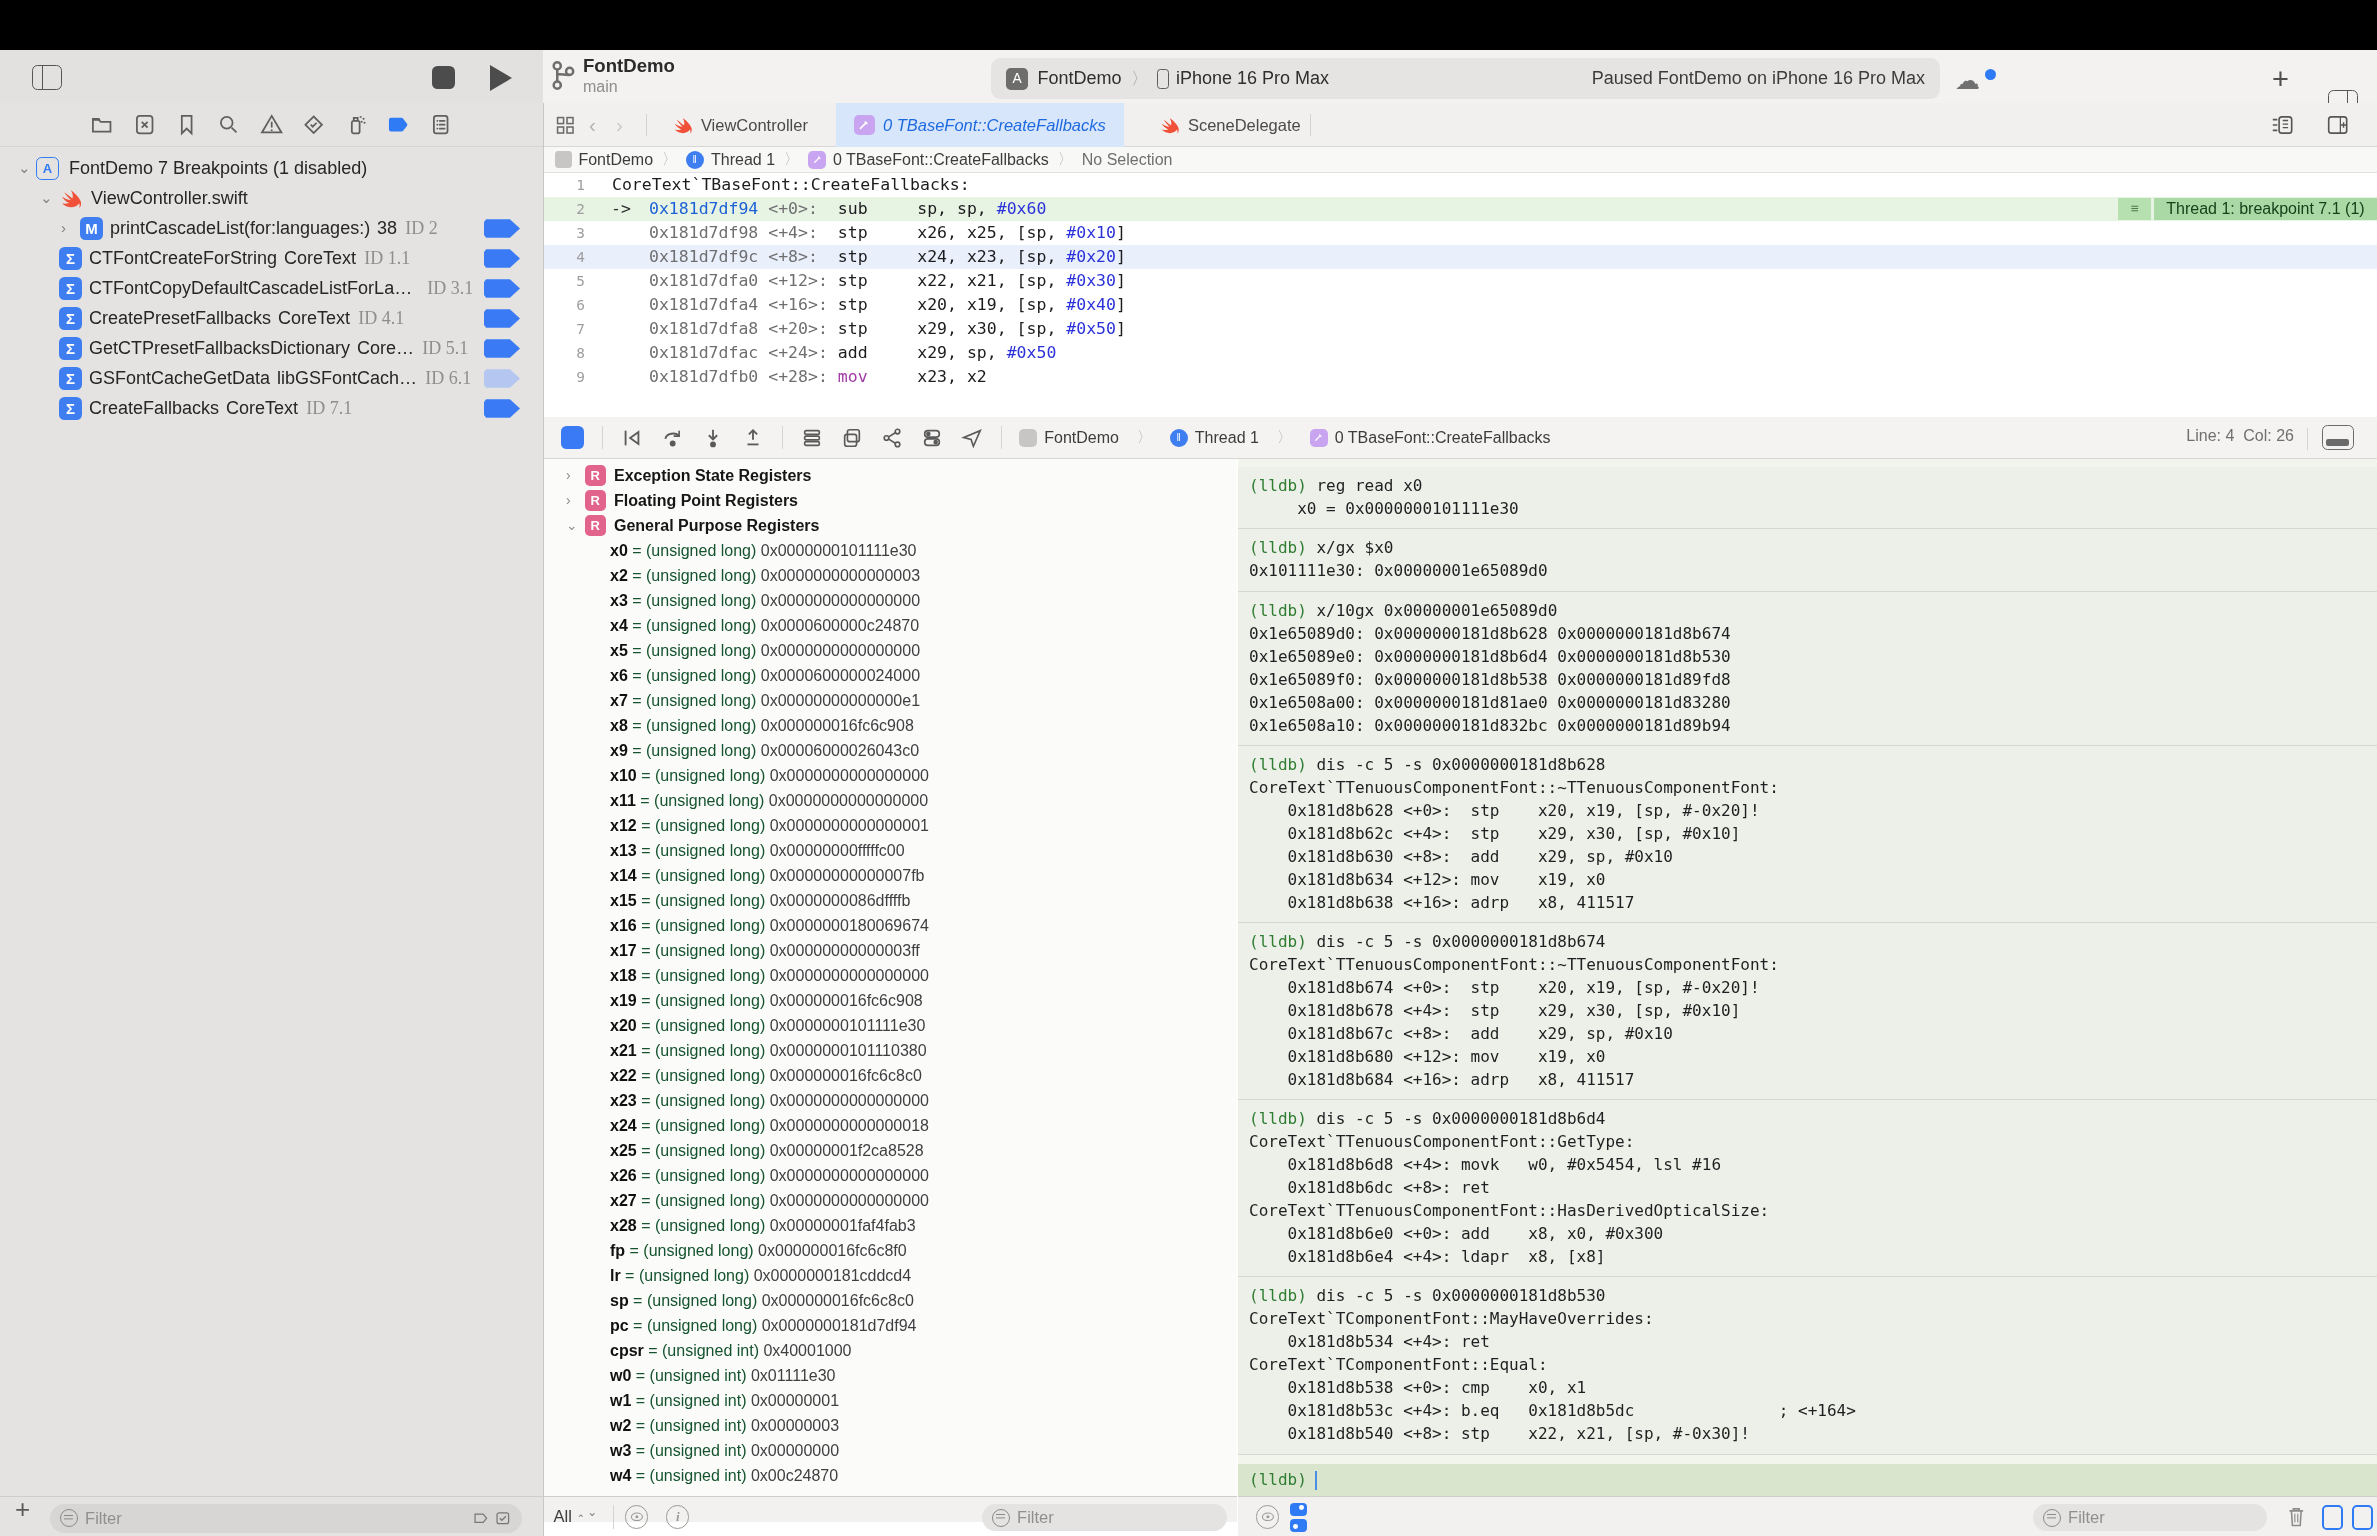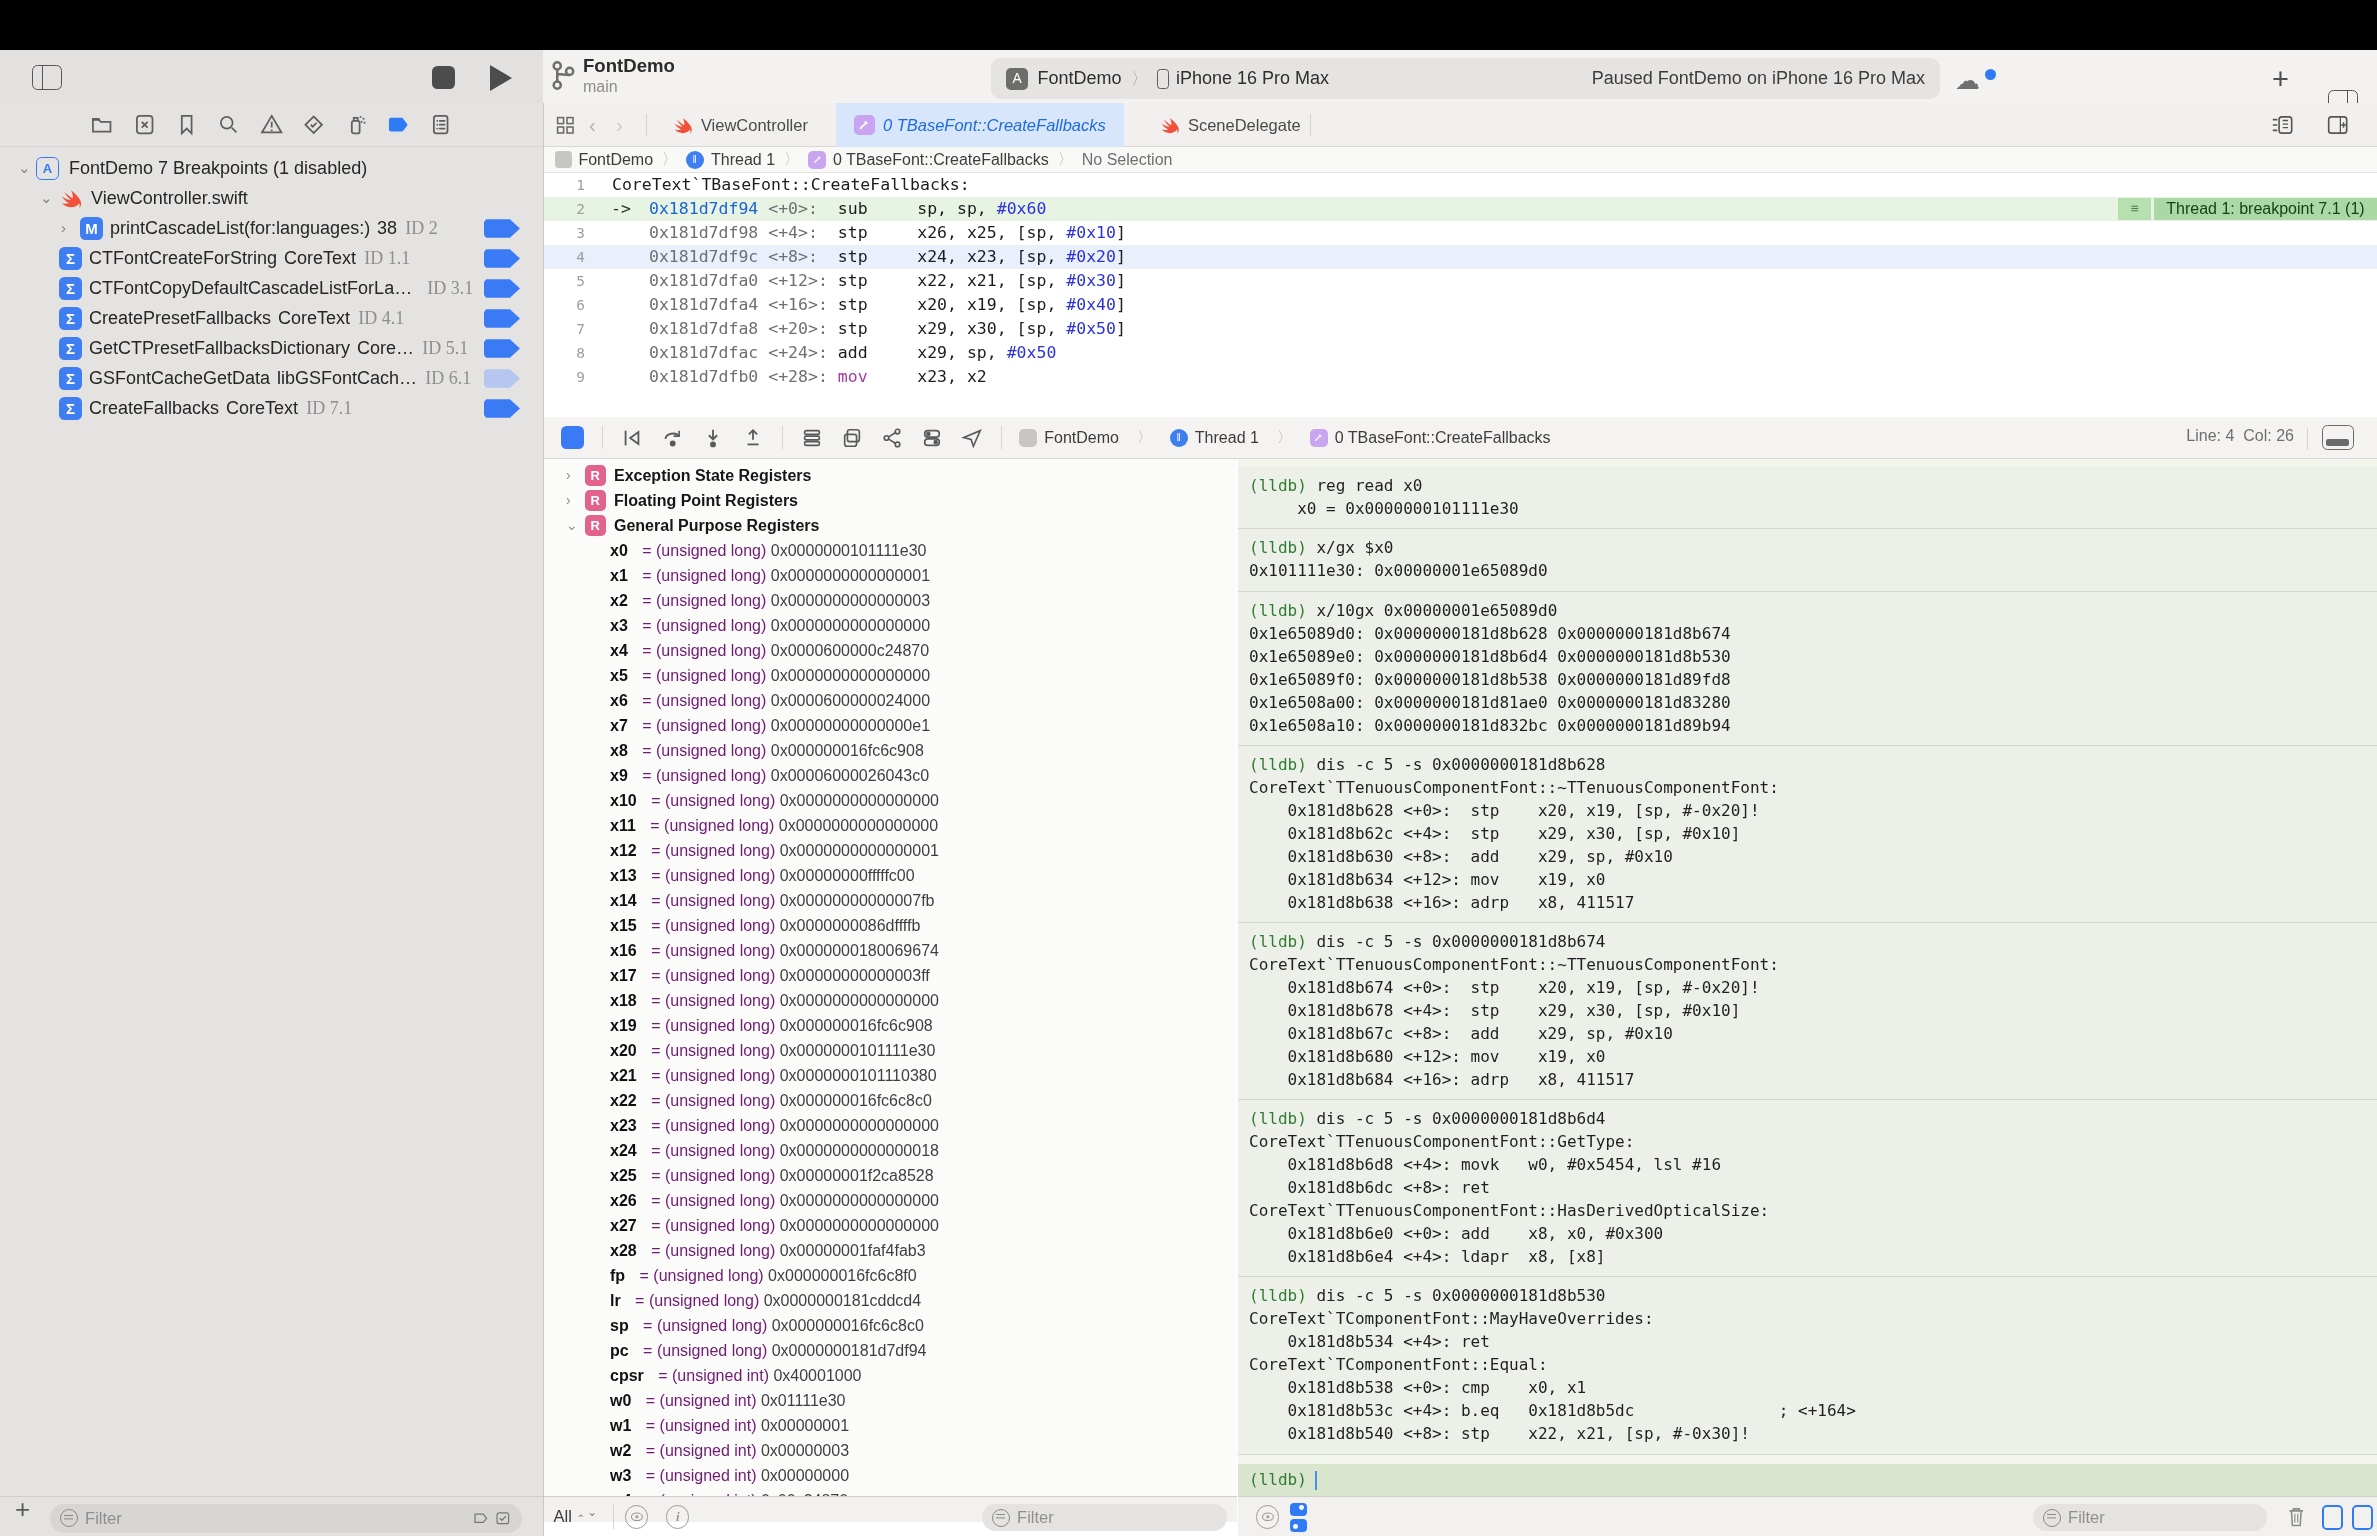--- a/index.html
+++ b/index.html
@@ -92,21 +92,21 @@
   #lc-div{position:absolute;right:69px;top:428px;width:0.7px;height:22px;background:#d5d4d2;}
 
   
   #vars{left:544px;top:459px;width:693px;height:1037px;background:#fbfbfa;overflow:hidden;font-size:16px;padding-top:4.1px;}
   .vrow{position:relative;height:25px;line-height:25px;white-space:nowrap;}
   .vrow .chev{position:absolute;left:22px;color:#8a8a8a;font-size:13.8px;}
   .ric{position:absolute;left:41px;top:2.1px;width:20.6px;height:20.6px;border-radius:4.8px;background:#e2638b;color:#fff;font-weight:bold;font-size:13px;display:flex;align-items:center;justify-content:center;}
   .vrow .gname{position:absolute;left:70px;font-weight:bold;color:#161616;}
   .vrow .rbody{padding-left:66px;}
   .rname{font-weight:bold;color:#101010;}
-  .rtype{color:#701a75;padding-left:10px;}
+  .rtype{color:#14532d;}
   .rval{color:#3f3f41;}
   #vars-footer{left:544px;top:1496px;width:693px;height:26px;background:#f2f1ef;border-top:0.7px solid #cfcecd;}
   #vars-footer .all{position:absolute;left:9.6px;top:9.6px;font-size:16.5px;color:#3e3e3e;}
   .vf-div{position:absolute;left:69px;top:8.3px;width:0.7px;height:23.4px;background:#d5d4d2;}
   .circ-ic{position:absolute;width:23.4px;height:23.4px;border:1.4px solid #9a9a98;border-radius:50%;color:#9a9a98;display:flex;align-items:center;justify-content:center;font-size:13px;}
 
   
   #console{left:1238px;top:459px;width:1140px;height:1005px;background:#f2f5ec;overflow:hidden;padding-top:8.3px;font-family:"DejaVu Sans Mono",monospace;}
   .blk{background:#edf0e8;border-bottom:0.7px solid #d5d8d0;padding:6.9px 0 8.3px 11px;}
   .blk div{height:23px;line-height:23px;white-space:pre;color:#1f1f21;font-size:16px;}
@@ -443,21 +443,20 @@
         <span class="chev">›</span>
         <span class="ric">R</span>
         <span class="gname">Floating Point Registers</span>
       </div>
       <div class="vrow">
         <span class="chev">⌄</span>
         <span class="ric">R</span>
         <span class="gname">General Purpose Registers</span>
       </div>
       <div class="vrow"><span class="rbody"><span class="rname">x0</span><span class="rtype"> = (unsigned long) </span><span class="rval">0x0000000101111e30</span></span></div>
-      <div class="vrow"><span class="rbody"><span class="rname">x1</span><span class="rtype"> = (unsigned long) </span><span class="rval">0x0000000000000001</span></span></div>
       <div class="vrow"><span class="rbody"><span class="rname">x2</span><span class="rtype"> = (unsigned long) </span><span class="rval">0x0000000000000003</span></span></div>
       <div class="vrow"><span class="rbody"><span class="rname">x3</span><span class="rtype"> = (unsigned long) </span><span class="rval">0x0000000000000000</span></span></div>
       <div class="vrow"><span class="rbody"><span class="rname">x4</span><span class="rtype"> = (unsigned long) </span><span class="rval">0x0000600000c24870</span></span></div>
       <div class="vrow"><span class="rbody"><span class="rname">x5</span><span class="rtype"> = (unsigned long) </span><span class="rval">0x0000000000000000</span></span></div>
       <div class="vrow"><span class="rbody"><span class="rname">x6</span><span class="rtype"> = (unsigned long) </span><span class="rval">0x0000600000024000</span></span></div>
       <div class="vrow"><span class="rbody"><span class="rname">x7</span><span class="rtype"> = (unsigned long) </span><span class="rval">0x00000000000000e1</span></span></div>
       <div class="vrow"><span class="rbody"><span class="rname">x8</span><span class="rtype"> = (unsigned long) </span><span class="rval">0x000000016fc6c908</span></span></div>
       <div class="vrow"><span class="rbody"><span class="rname">x9</span><span class="rtype"> = (unsigned long) </span><span class="rval">0x00006000026043c0</span></span></div>
       <div class="vrow"><span class="rbody"><span class="rname">x10</span><span class="rtype"> = (unsigned long) </span><span class="rval">0x0000000000000000</span></span></div>
       <div class="vrow"><span class="rbody"><span class="rname">x11</span><span class="rtype"> = (unsigned long) </span><span class="rval">0x0000000000000000</span></span></div>

